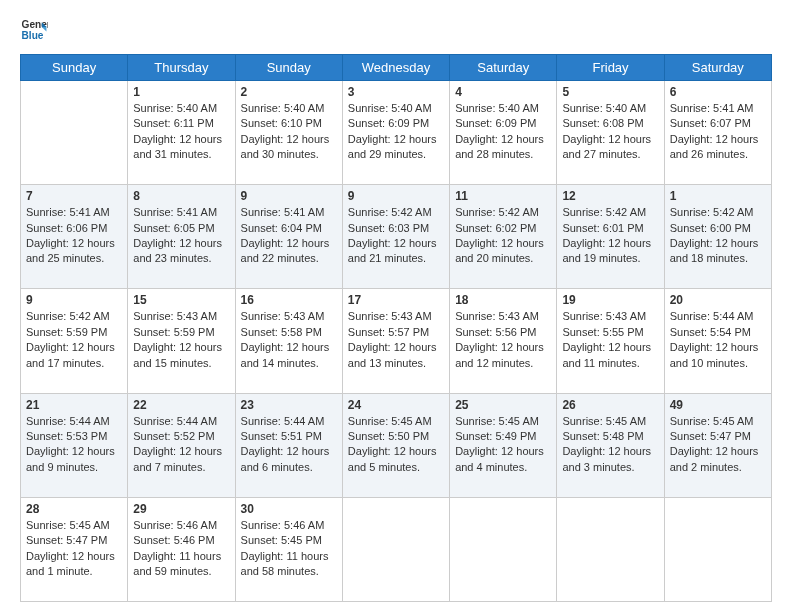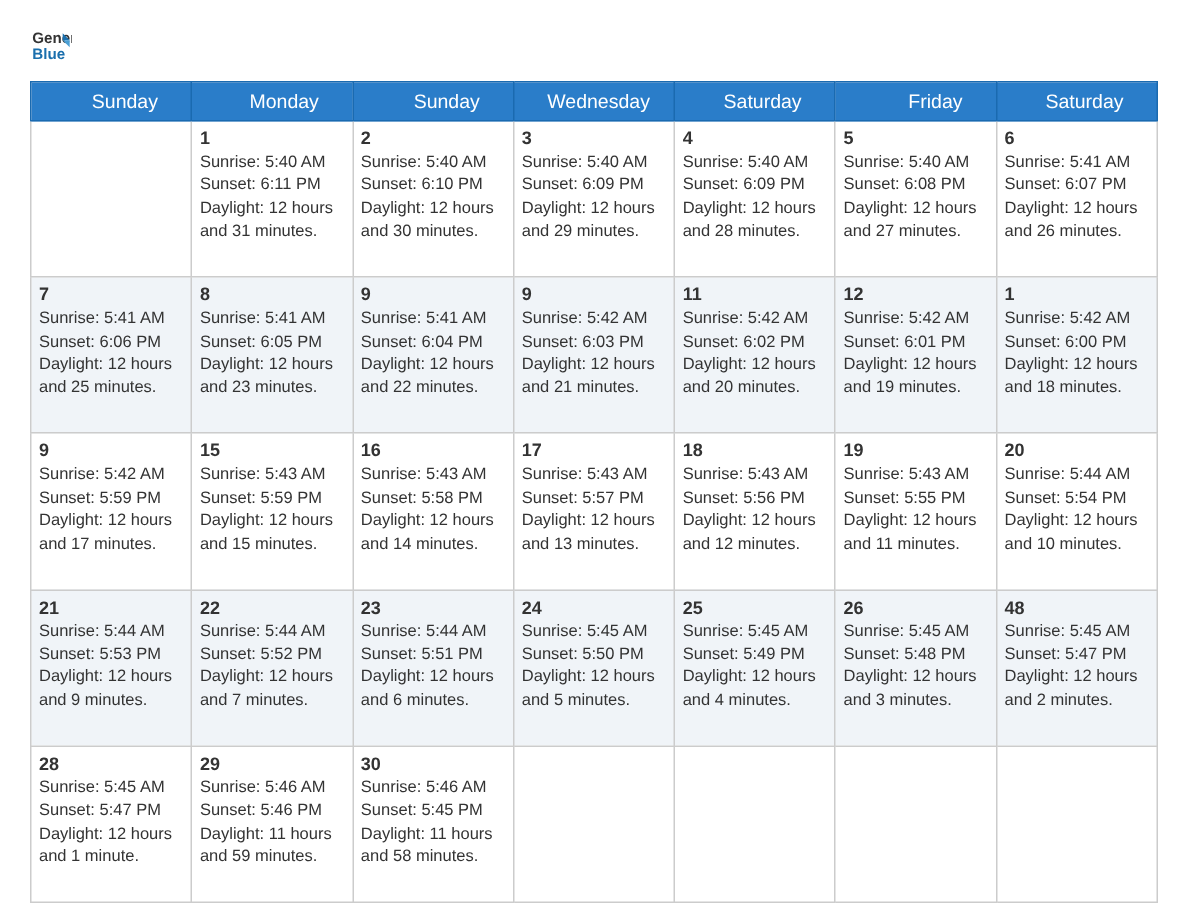--- a/index.html
+++ b/index.html
@@ -47,22 +47,22 @@
     .calendar {
       flex: 1;
       border: 1px solid #ccc;
       border-collapse: collapse;
       width: 100%;
       table-layout: fixed;
     }
     .calendar th {
       background-color: #2a7dc9;
       color: #fff;
-      text-align: right;
-      padding: 5px 22px;
+      text-align: center;
+      padding: 5px 2px;
       font-size: 13px;
       font-weight: normal;
       border: 1px solid #1a6ab0;
     }
     .calendar td {
       border: 1px solid #ccc;
       vertical-align: top;
       padding: 4px 5px;
       font-size: 9.5px;
       color: #333;
@@ -106,21 +106,21 @@
     <div class="title-block">
       <div class="month-title"></div>
       <div class="location"></div>
     </div>
   </div>
 
   <table class="calendar">
     <thead>
       <tr>
       <th>Sunday</th>
-          <th>Monday</th>
+          <th>Thursday</th>
           <th>Sunday</th>
           <th>Wednesday</th>
           <th>Saturday</th>
           <th>Friday</th>
           <th>Saturday</th>
         </tr>
     </thead>
     <tbody id="calendar-body">
     <tr class="row-white">
           <td class="empty-cell"></td>
@@ -306,21 +306,21 @@
 and 4 minutes.</div>
           </td>
           <td>
             <span class="day-num">26</span>
             <div class="day-info" style="white-space: pre-line;">Sunrise: 5:45 AM
 Sunset: 5:48 PM
 Daylight: 12 hours
 and 3 minutes.</div>
           </td>
           <td>
-            <span class="day-num">48</span>
+            <span class="day-num">49</span>
             <div class="day-info" style="white-space: pre-line;">Sunrise: 5:45 AM
 Sunset: 5:47 PM
 Daylight: 12 hours
 and 2 minutes.</div>
           </td>
         </tr>
         <tr class="row-white">
           <td>
             <span class="day-num">28</span>
             <div class="day-info" style="white-space: pre-line;">Sunrise: 5:45 AM

